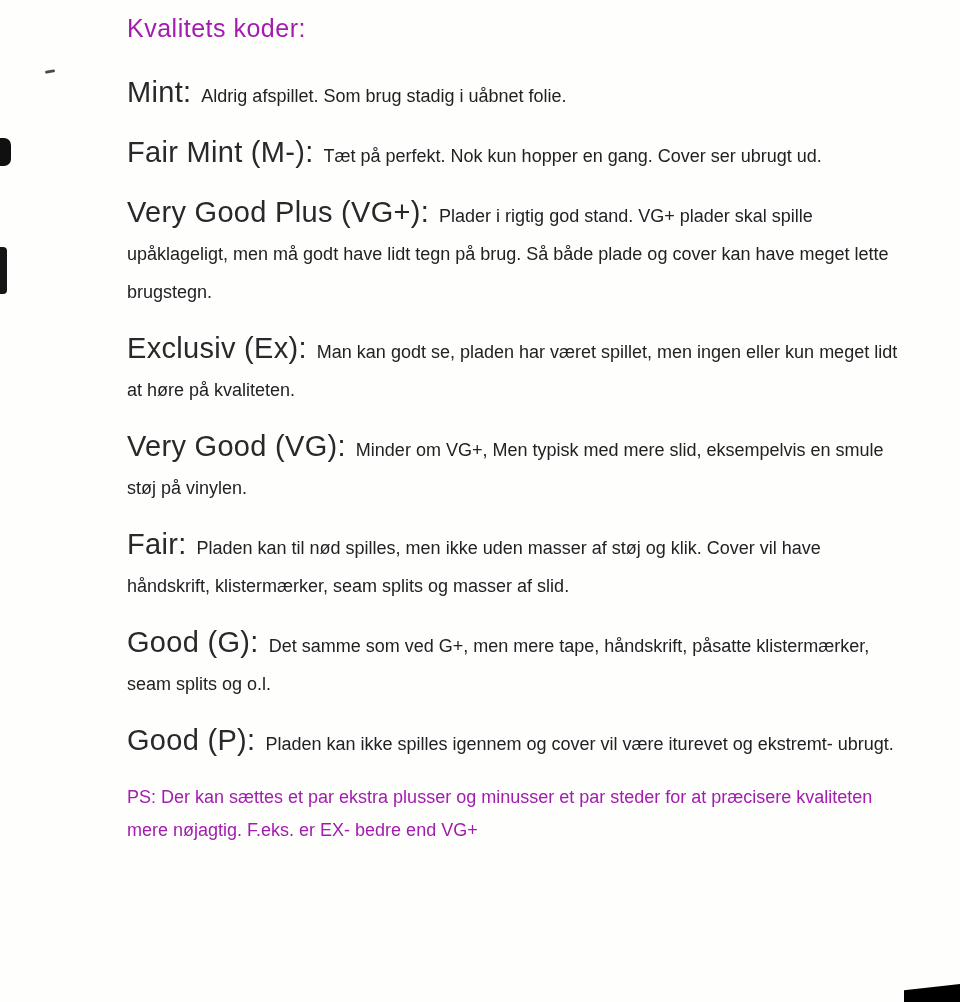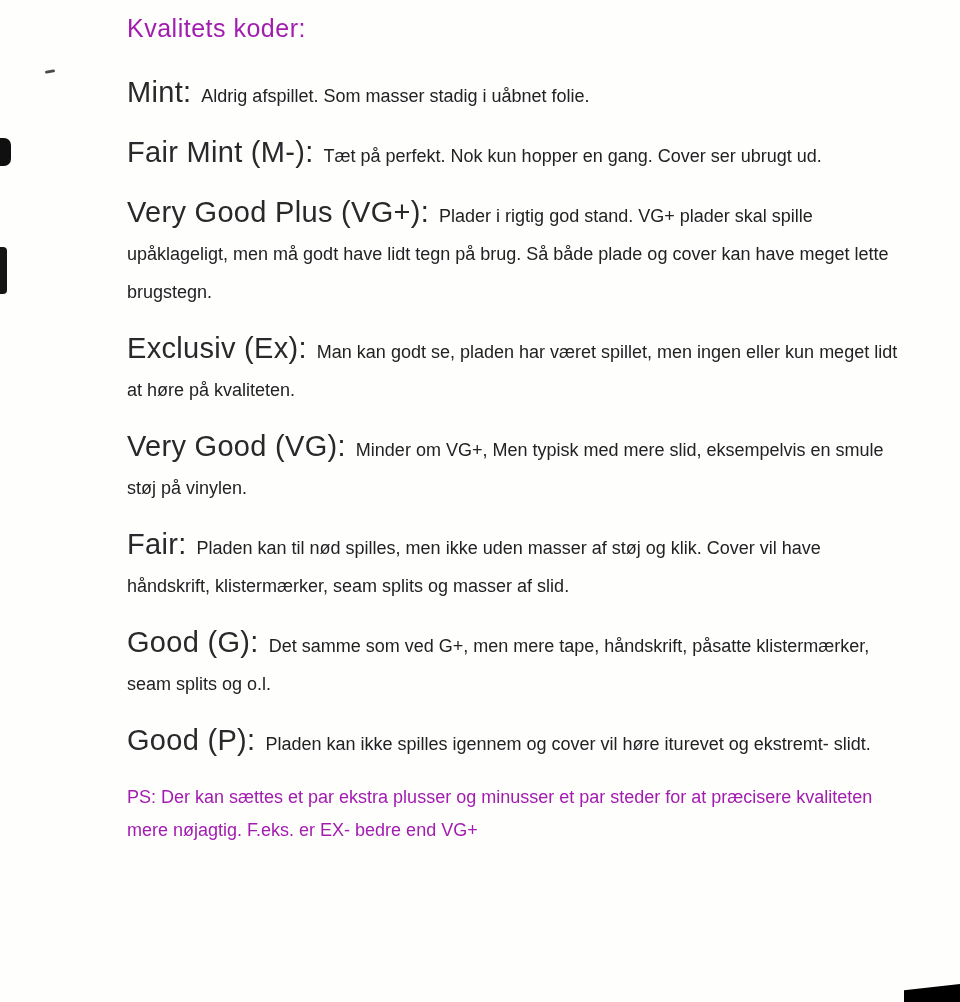--- a/index.html
+++ b/index.html
@@ -75,21 +75,21 @@
   }
 </style>
 </head>
 <body>
 
 <div class="page">
 
   <h1 class="doc-title">Kvalitets koder:</h1>
 
   <p class="entry">
-    <span class="term">Mint:</span><span class="desc">Aldrig afspillet. Som masser stadig i uåbnet folie.</span>
+    <span class="term">Mint:</span><span class="desc">Aldrig afspillet. Som brug stadig i uåbnet folie.</span>
   </p>
 
   <p class="entry">
     <span class="term">Fair Mint (M-):</span><span class="desc">Tæt på perfekt. Nok kun hopper en gang. Cover ser ubrugt ud.</span>
   </p>
 
   <p class="entry">
     <span class="term">Very Good Plus (VG+):</span><span class="desc">Plader i rigtig god stand. VG+ plader skal spille upåklageligt, men må godt have lidt tegn på brug. Så både plade og cover kan have meget lette brugstegn.</span>
   </p>
 
@@ -104,21 +104,21 @@
 
   <p class="entry">
     <span class="term">Fair:</span><span class="desc">Pladen kan til nød spilles, men ikke uden masser af støj og klik. Cover vil have håndskrift, klistermærker, seam splits og masser af slid.</span>
   </p>
 
   <p class="entry">
     <span class="term">Good (G):</span><span class="desc">Det samme som ved G+, men mere tape, håndskrift, påsatte klistermærker, seam splits og o.l.</span>
   </p>
 
   <p class="entry">
-    <span class="term">Good (P):</span><span class="desc">Pladen kan ikke spilles igennem og cover vil høre iturevet og ekstremt- slidt.</span>
+    <span class="term">Good (P):</span><span class="desc">Pladen kan ikke spilles igennem og cover vil være iturevet og ekstremt- ubrugt.</span>
   </p>
 
   <p class="footnote">PS: Der kan sættes et par ekstra plusser og minusser et par steder for at præcisere kvaliteten mere nøjagtig. F.eks. er EX- bedre end VG+</p>
 
 </div>
 
 <div class="artifact artifact-pen-dash"></div>
 <div class="artifact artifact-edge-mark-1"></div>
 <div class="artifact artifact-edge-mark-2"></div>
 <div class="artifact artifact-corner-block"></div>

